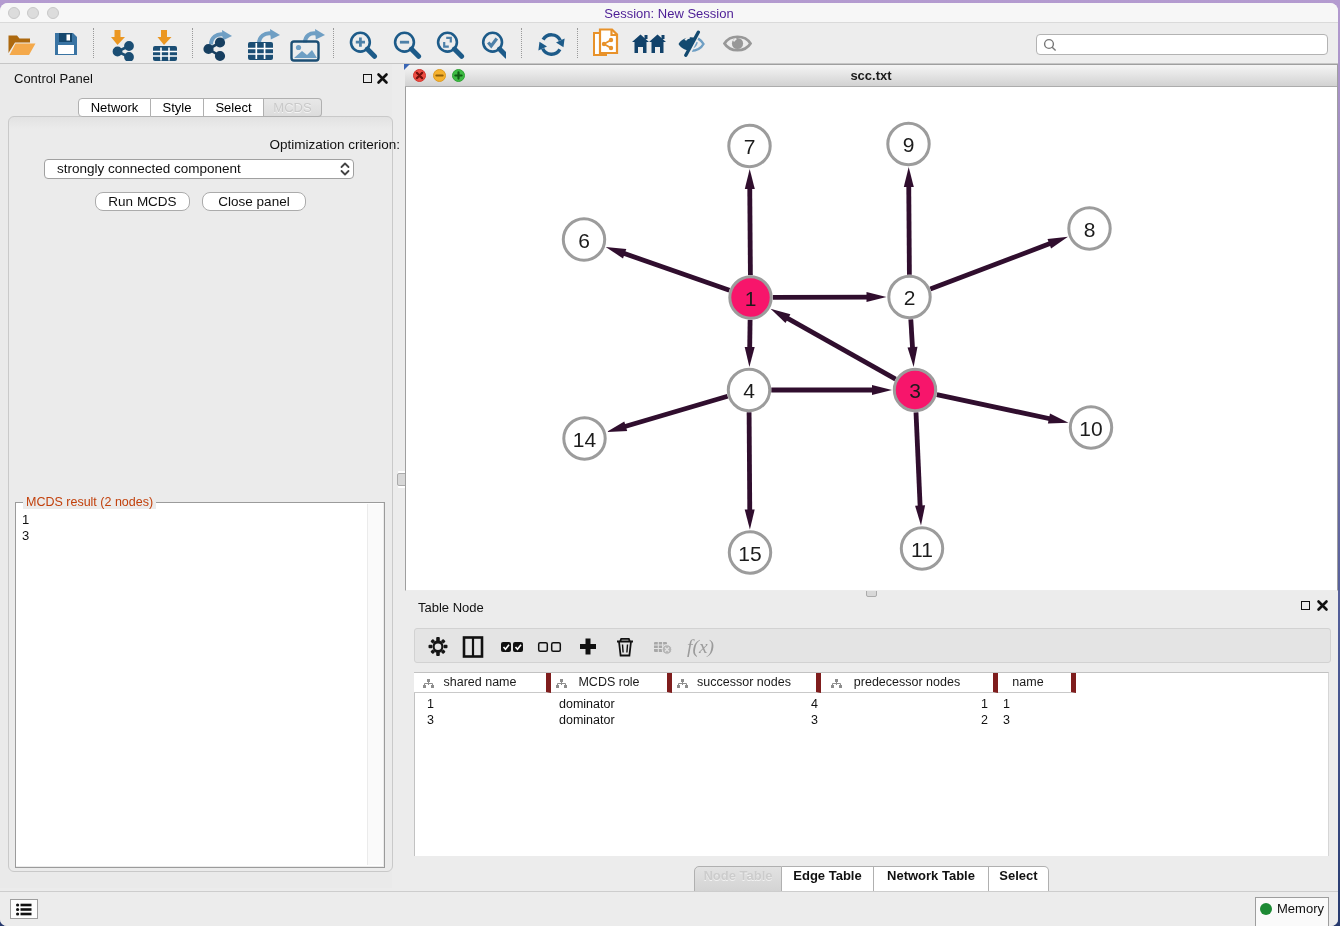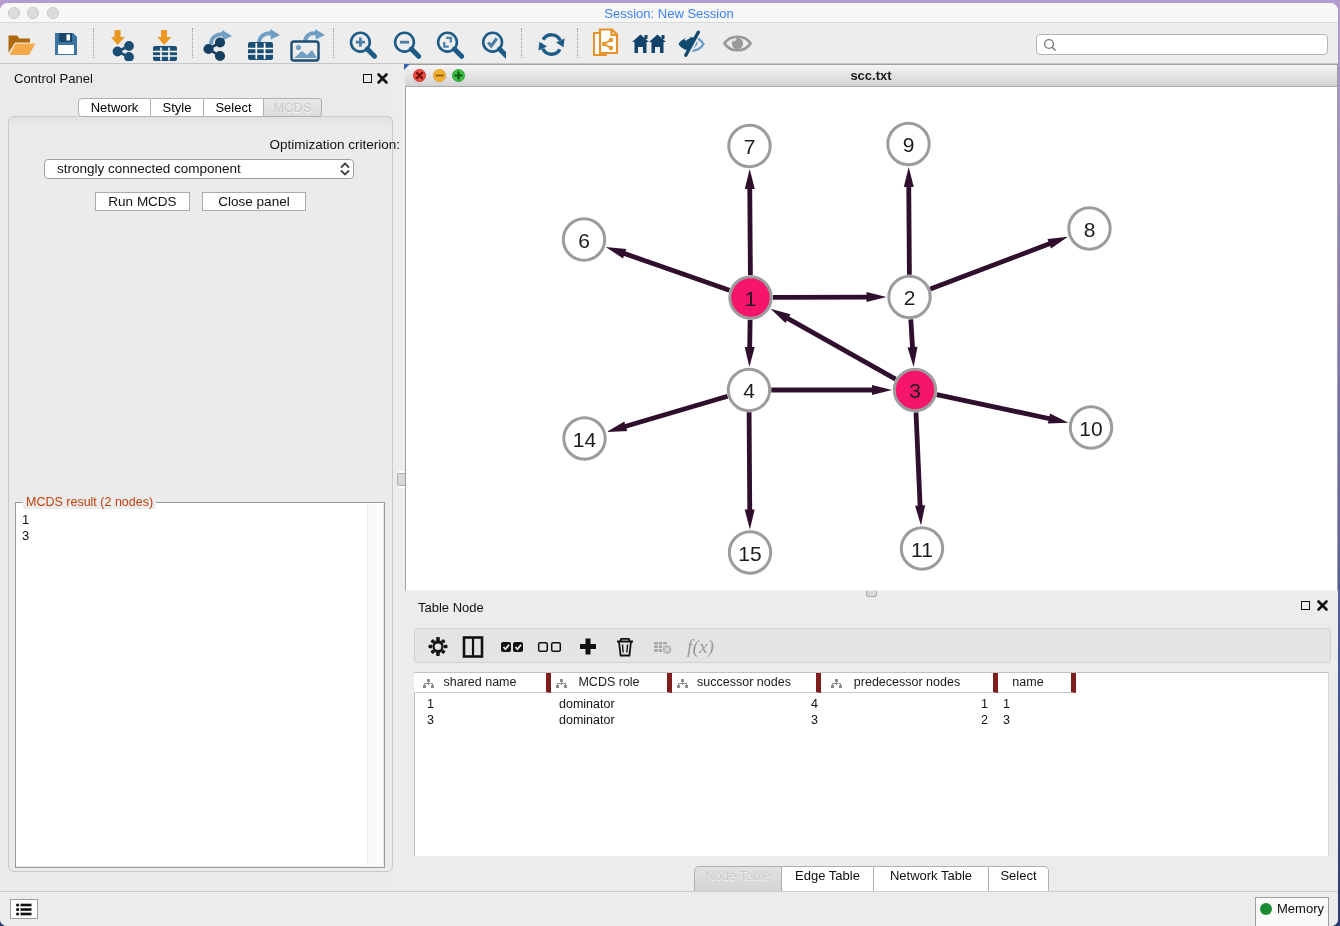--- a/index.html
+++ b/index.html
@@ -2,55 +2,55 @@
 <html><head><meta charset="utf-8">
 <style>
 html,body{margin:0;padding:0}
 body{width:1340px;height:926px;overflow:hidden;position:relative;
   background:linear-gradient(180deg,#b49bd0 0%,#8f7fb4 30%,#4d5b96 70%,#273a6e 100%);
   font-family:"Liberation Sans",sans-serif;}
 .abs{position:absolute}
 #win{position:absolute;left:0;top:3px;width:1338px;height:923px;background:#ececec;border-radius:8px 8px 7px 7px}
 #titlebar{position:absolute;left:0;top:3px;width:1338px;height:20px;background:#f7f7f7;border-bottom:1px solid #dadada;box-sizing:border-box;border-radius:8px 8px 0 0}
 .tl{position:absolute;width:12px;height:12px;border-radius:50%;background:#dcdcdc;border:1px solid #c8c8c8;box-sizing:border-box;top:10px}
-#ttext{position:absolute;left:0;top:3px;width:1338px;height:29px;line-height:21px;text-align:center;color:#3b82f6;font-size:13px}
+#ttext{position:absolute;left:0;top:3px;width:1338px;height:29px;line-height:21px;text-align:center;color:#4c1d95;font-size:13px}
 #toolbar{position:absolute;left:0;top:23px;width:1338px;height:40px;background:#ededed;border-bottom:1px solid #c6c6c6}
 .sep{position:absolute;top:5px;height:30px;width:0;border-left:1px dotted #9a9a9a}
 #search{position:absolute;left:1036px;top:11px;width:290px;height:19px;background:#fff;border:1px solid #b3b3b3;border-radius:4px}
 #leftpanel{position:absolute;left:0;top:64px;width:392px;height:824px;background:#eaeaea}
 #ctext{position:absolute;left:14px;top:71px;font-size:13px;color:#111}
 #cpcontent{position:absolute;left:8px;top:116px;width:385px;height:756px;box-sizing:border-box;
   border:1px solid #c9c9c9;border-radius:6px;background:linear-gradient(#e2e2e2,#ebebeb 12px)}
 .tab{position:absolute;top:98px;box-sizing:border-box;height:19px;background:#fff;border:1px solid #b0b0b0;border-left:none;
   font-size:13px;color:#000;text-align:center;line-height:18px}
 .tabsel{background:linear-gradient(#e8e8e8,#dcdcdc);color:#c9c9c9;text-shadow:0 1px 0 #f5f5f5}
 #optlabel{position:absolute;left:0;top:137px;width:400px;text-align:right;font-size:13.5px;color:#111}
 #combo{position:absolute;left:44px;top:159px;width:310px;height:20px;background:#fff;border:1px solid #a0a0a0;border-radius:4px;box-sizing:border-box;
   font-size:13.5px;color:#111;line-height:18px;padding-left:12px}
-.btn{position:absolute;top:192px;height:19px;background:#fff;border:1px solid #ababab;border-radius:0;box-sizing:border-box;
+.btn{position:absolute;top:192px;height:19px;background:#fff;border:1px solid #ababab;border-radius:8px;box-sizing:border-box;
   font-size:13.5px;color:#111;text-align:center;line-height:17px}
 #grpbox{position:absolute;left:15px;top:502px;width:370px;height:366px;border:1px solid #9b9b9b;box-sizing:border-box}
 #grplabel{position:absolute;left:23px;top:495px;background:#ebebeb;padding:0 3px;font-size:12.5px;color:#c2410c}
 #grpwhite{position:absolute;left:16px;top:503px;width:367px;height:363px;background:#fff}
 #grpscroll{position:absolute;left:367px;top:504px;width:15px;height:361px;background:#fafafa;border-left:1px solid #ebebeb}
 .mono12{position:absolute;font-size:13px;color:#111}
 .gripv{position:absolute;left:397px;top:473px;width:8px;height:11px;background:#d8d8d8;border:1px solid #ababab;border-radius:2px;box-shadow:0 -3px 0 -1px #fff,0 3px 0 -1px #fff}
 .griph{position:absolute;left:866px;top:589px;width:9px;height:6px;background:#d8d8d8;border:1px solid #ababab;border-radius:2px}
 #sccwin{position:absolute;left:405px;top:64px;width:933px;height:527px;border:1px solid #9f9f9f;border-bottom-color:#ededed;box-sizing:border-box;background:#fff}
 #scctitle{position:absolute;left:405px;top:65px;width:932px;height:22px;background:linear-gradient(#f5f5f5,#d2d2d2);border-bottom:1px solid #acacac;box-sizing:border-box}
 .mtl{position:absolute;top:69px;width:13px;height:13px;border-radius:50%;box-sizing:border-box}
 #scctext{position:absolute;left:405px;top:65px;width:932px;text-align:center;font-size:13px;font-weight:700;color:#1b1b1b;line-height:22px}
 #tptext{position:absolute;left:418px;top:600px;font-size:13px;color:#111}
 #tptoolbar{position:absolute;left:414px;top:628px;width:917px;height:35px;background:#e4e4e4;border:1px solid #d2d2d2;border-radius:3px;box-sizing:border-box}
 #tbl{position:absolute;left:414px;top:672px;width:915px;height:184px;background:#fff;border-top:1px solid #c2c2c2;border-left:1px solid #c2c2c2;border-right:1px solid #d6d6d6;box-sizing:border-box}
 .hcell{position:absolute;top:673px;height:20px;box-sizing:border-box;border-right:5px solid #7f1d1d;border-bottom:1px solid #c9c9c9;background:#fff;
   font-size:12.5px;color:#1a1a1a;text-align:center;line-height:19px}
 .trow{position:absolute;font-size:12.5px;color:#111;height:16px;line-height:16px}
 .btab{position:absolute;top:866px;box-sizing:border-box;height:32px;background:#fff;border:1px solid #b0b0b0;border-left:none;
-  font-size:13px;font-weight:400;color:#111;text-align:center;line-height:18px}
+  font-size:13px;font-weight:700;color:#111;text-align:center;line-height:18px}
 .btabsel{background:linear-gradient(#e2e2e2,#d0d0d0);color:#cccccc;text-shadow:0 1px 0 #f2f2f2}
 #status{position:absolute;left:0;top:891px;width:1338px;height:35px;background:#ececec;border-top:1px solid #cdcdcd;box-sizing:border-box;border-radius:0 0 7px 7px}
 #listbtn{position:absolute;left:10px;top:899px;width:28px;height:20px;background:#fdfdfd;border:1px solid #9e9e9e;box-sizing:border-box}
 #membtn{position:absolute;left:1255px;top:897px;width:74px;height:40px;background:#fafafa;border:1px solid #9e9e9e;box-sizing:border-box;font-size:13px;color:#111;line-height:22px;text-align:center}
 .paneico{position:absolute;width:9px;height:9px;border:1.5px solid #111;box-sizing:border-box}
 </style></head><body>
 <div id="win"></div>
 <div id="titlebar">
  <div class="tl" style="left:8px;top:4px"></div>
     <div class="tl" style="left:27px;top:4px"></div>

